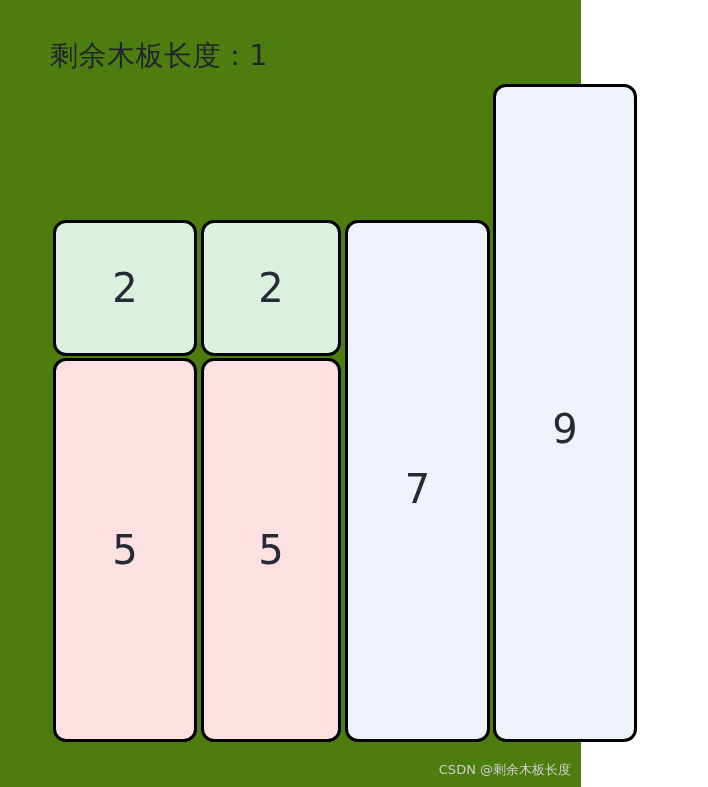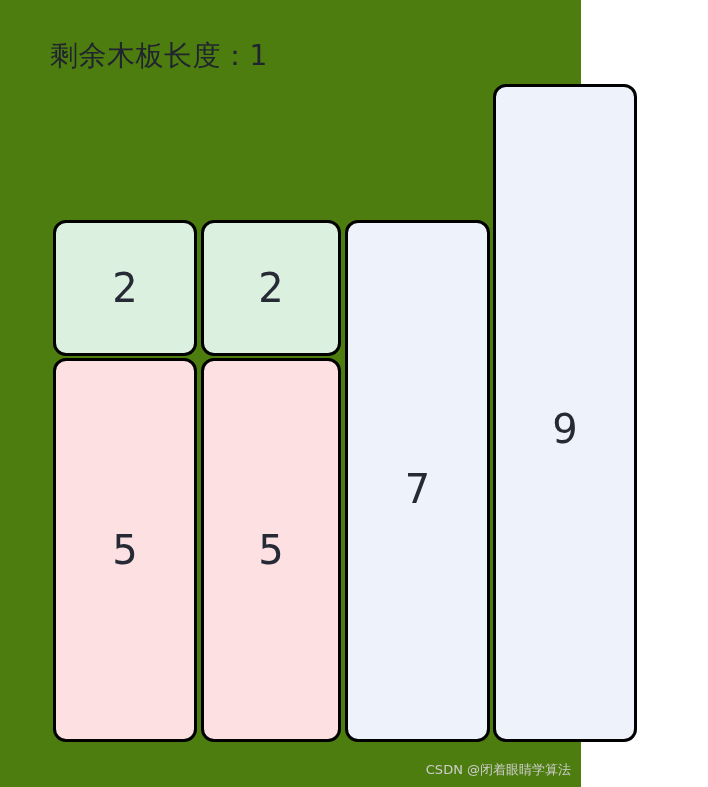--- a/index.html
+++ b/index.html
@@ -95,15 +95,15 @@
         <span class="block-label" style="color: rgb(37, 42, 53);">5</span>
       </div>
       <div class="block" style="left: 345px; top: 220px; width: 145px; height: 522px; background: rgb(238, 242, 251); border-color: rgb(0, 0, 0); align-items: flex-end; padding-bottom: 230px;">
         <span class="block-label" style="color: rgb(37, 42, 53);">7</span>
       </div>
       <div class="block" style="left: 493px; top: 84px; width: 144px; height: 658px; background: rgb(238, 242, 251); border-color: rgb(0, 0, 0); align-items: flex-end; padding-bottom: 290px;">
         <span class="block-label" style="color: rgb(37, 42, 53);">9</span>
       </div>
     </div>
 
-  <div id="watermark">CSDN @闭着眼睛学算法</div>
+  <div id="watermark">CSDN @剩余木板长度</div>
 
 </div>
 
 </body></html>

